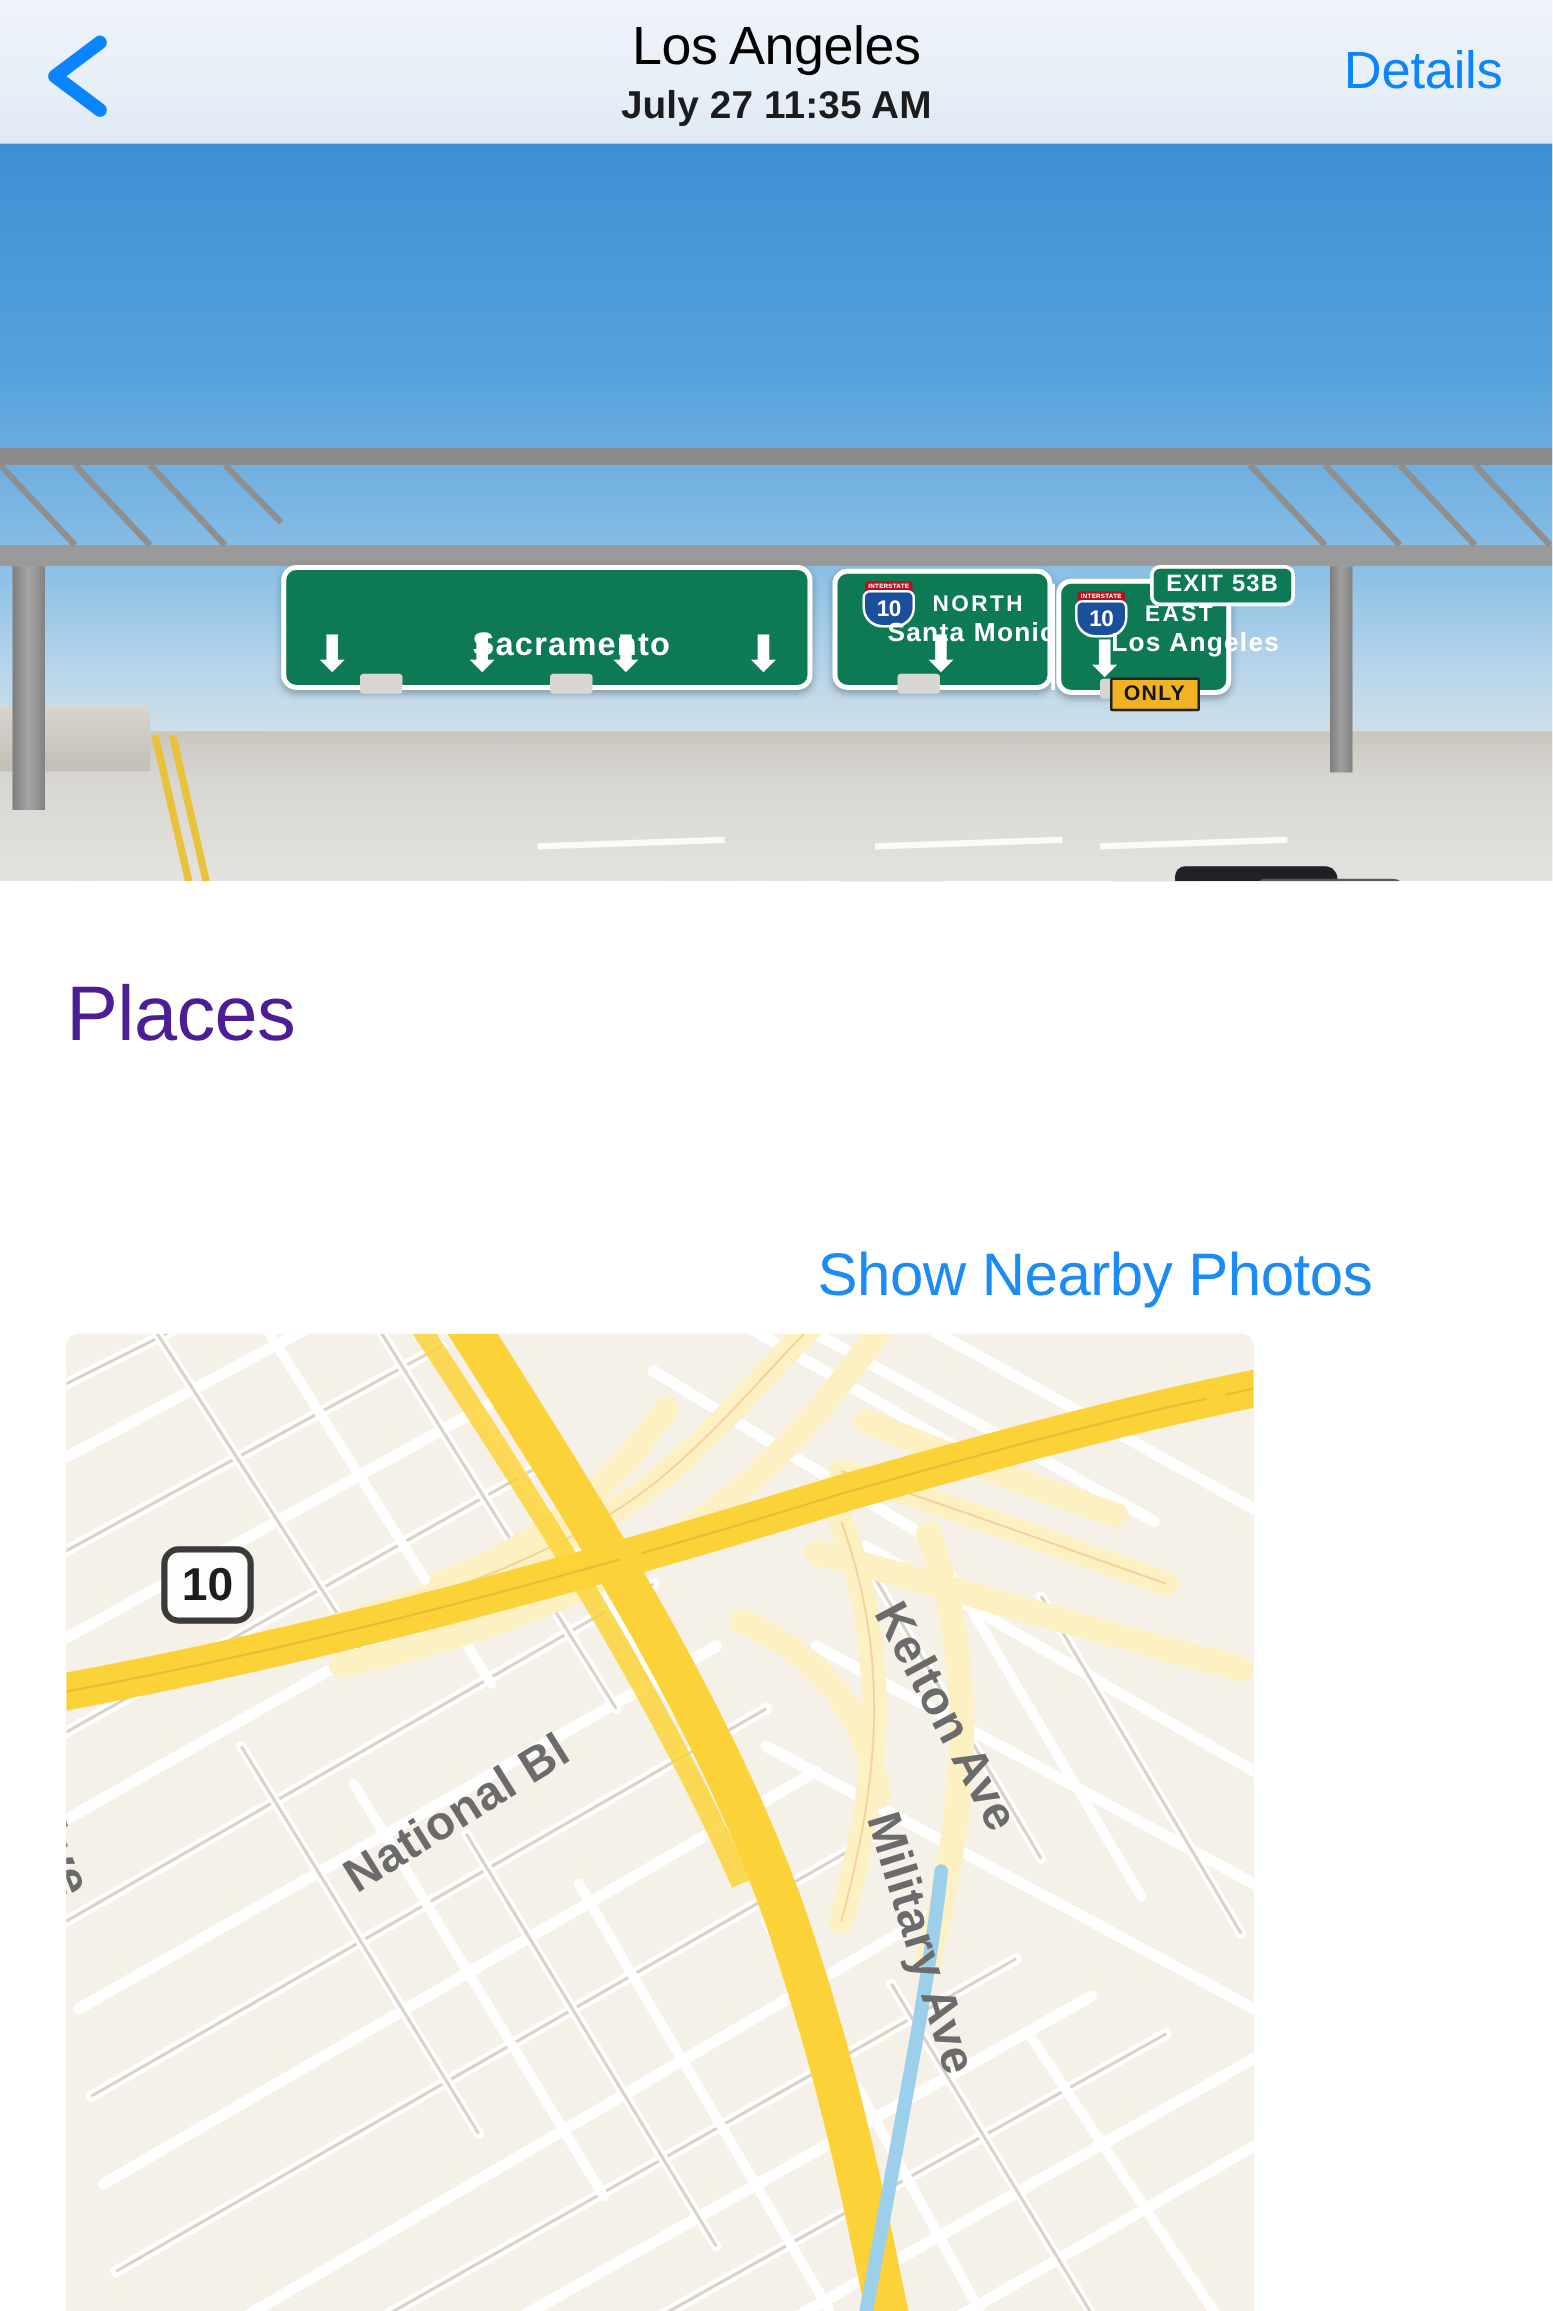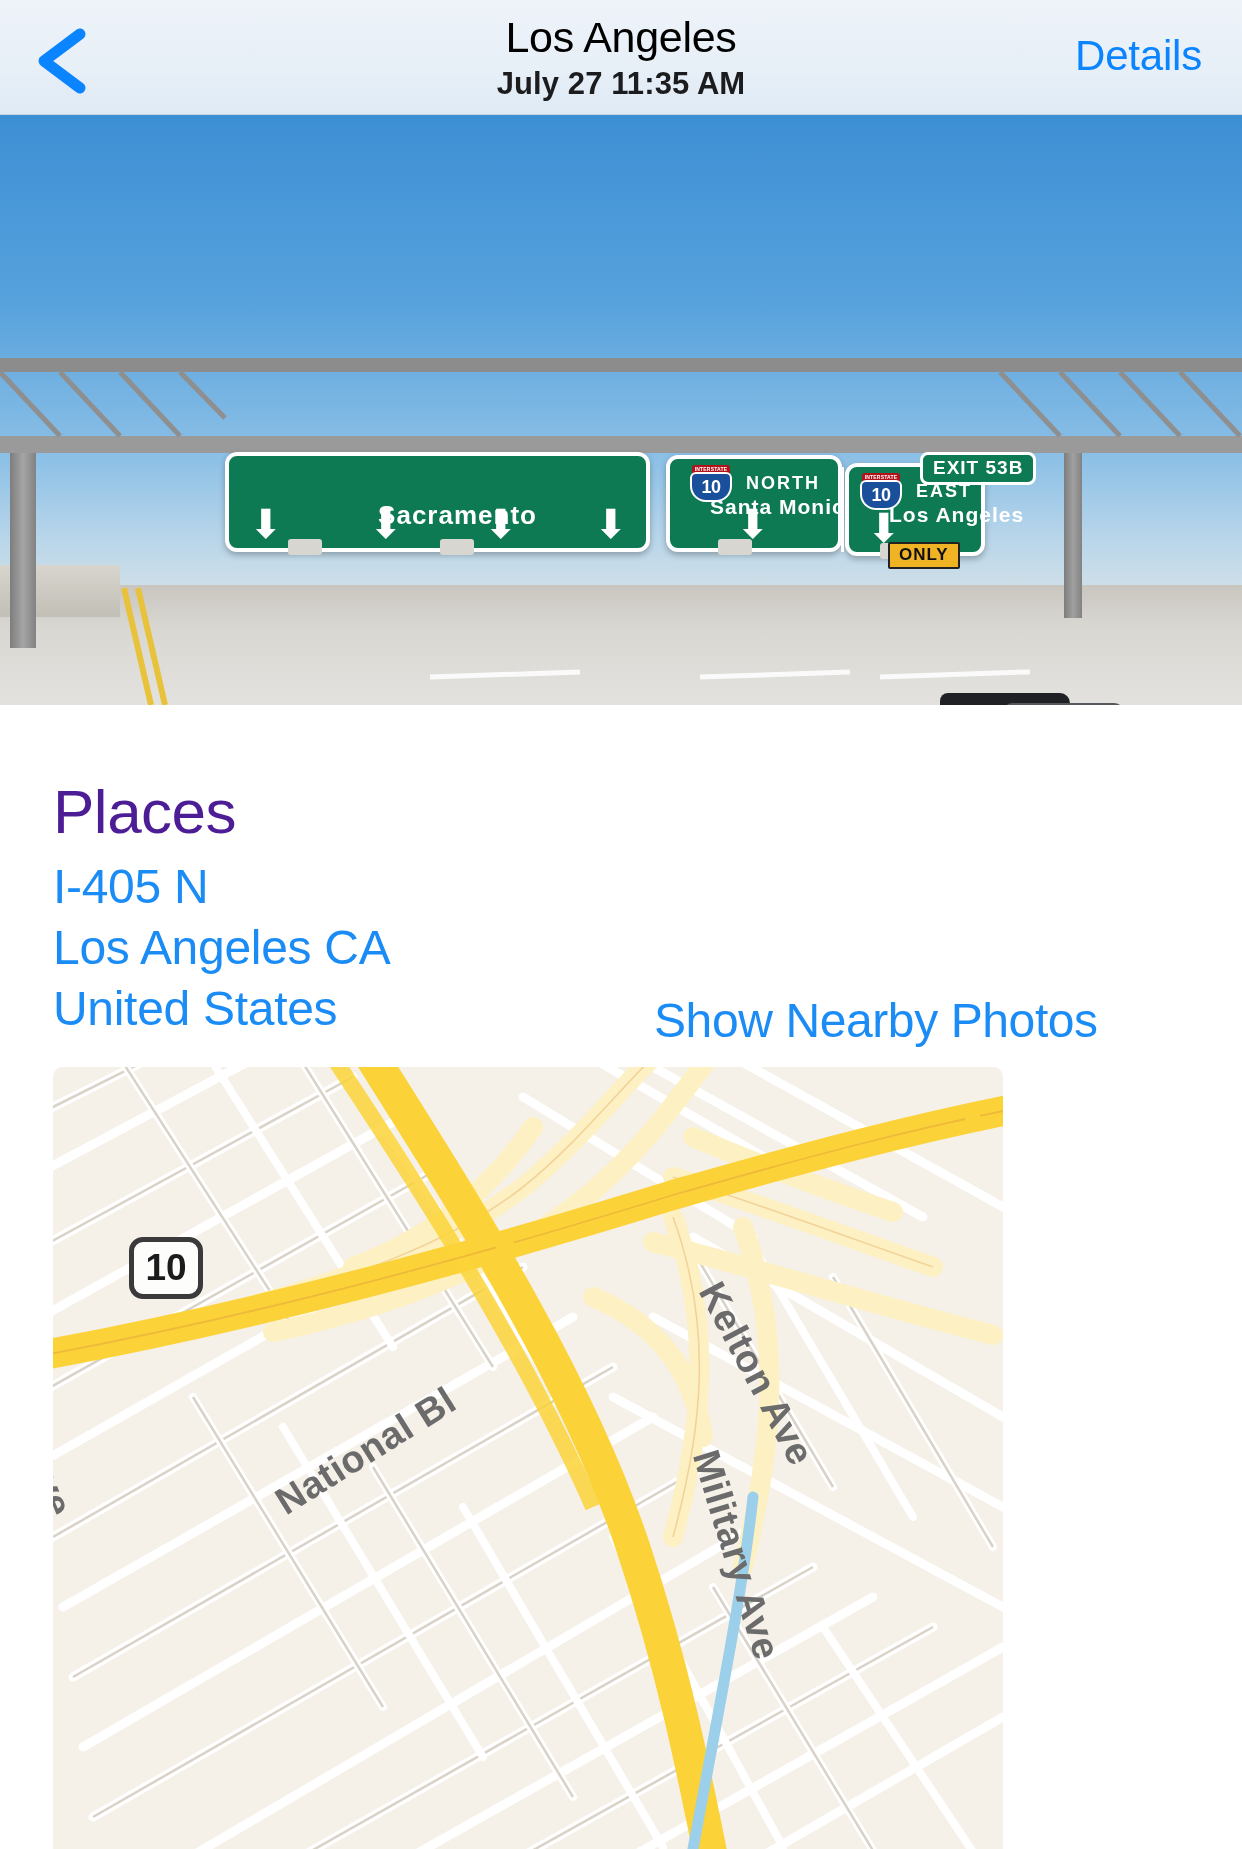--- a/index.html
+++ b/index.html
@@ -308,25 +308,20 @@
 
   <div style="position:absolute;left:288px;top:424px;width:34px;height:16px;background:#d8d6d0;border-radius:3px;"></div>
   <div style="position:absolute;left:440px;top:424px;width:34px;height:16px;background:#d8d6d0;border-radius:3px;"></div>
   <div style="position:absolute;left:718px;top:424px;width:34px;height:16px;background:#d8d6d0;border-radius:3px;"></div>
   <div style="position:absolute;left:880px;top:428px;width:34px;height:16px;background:#d8d6d0;border-radius:3px;"></div>
 </div>
 
 <div class="places-wrap">
   <div class="places-title">Places</div>
 
-  <div class="addr">
-    <div>I-405 N</div>
-    <div>Los Angeles CA</div>
-    <div>United States</div>
-  </div>
 
   <div class="nearby-link">Show Nearby Photos</div>
 
   <div class="map">
     <svg width="950" height="782" viewBox="0 0 950 782">
       <rect x="0" y="0" width="950" height="782" fill="#f5f0e8"></rect>
 
       <g stroke="#ffffff" stroke-width="9" fill="none" stroke-linecap="round">
         <path d="M-40 60 L200 -60"></path>
           <path d="M-40 120 L260 -40"></path>

